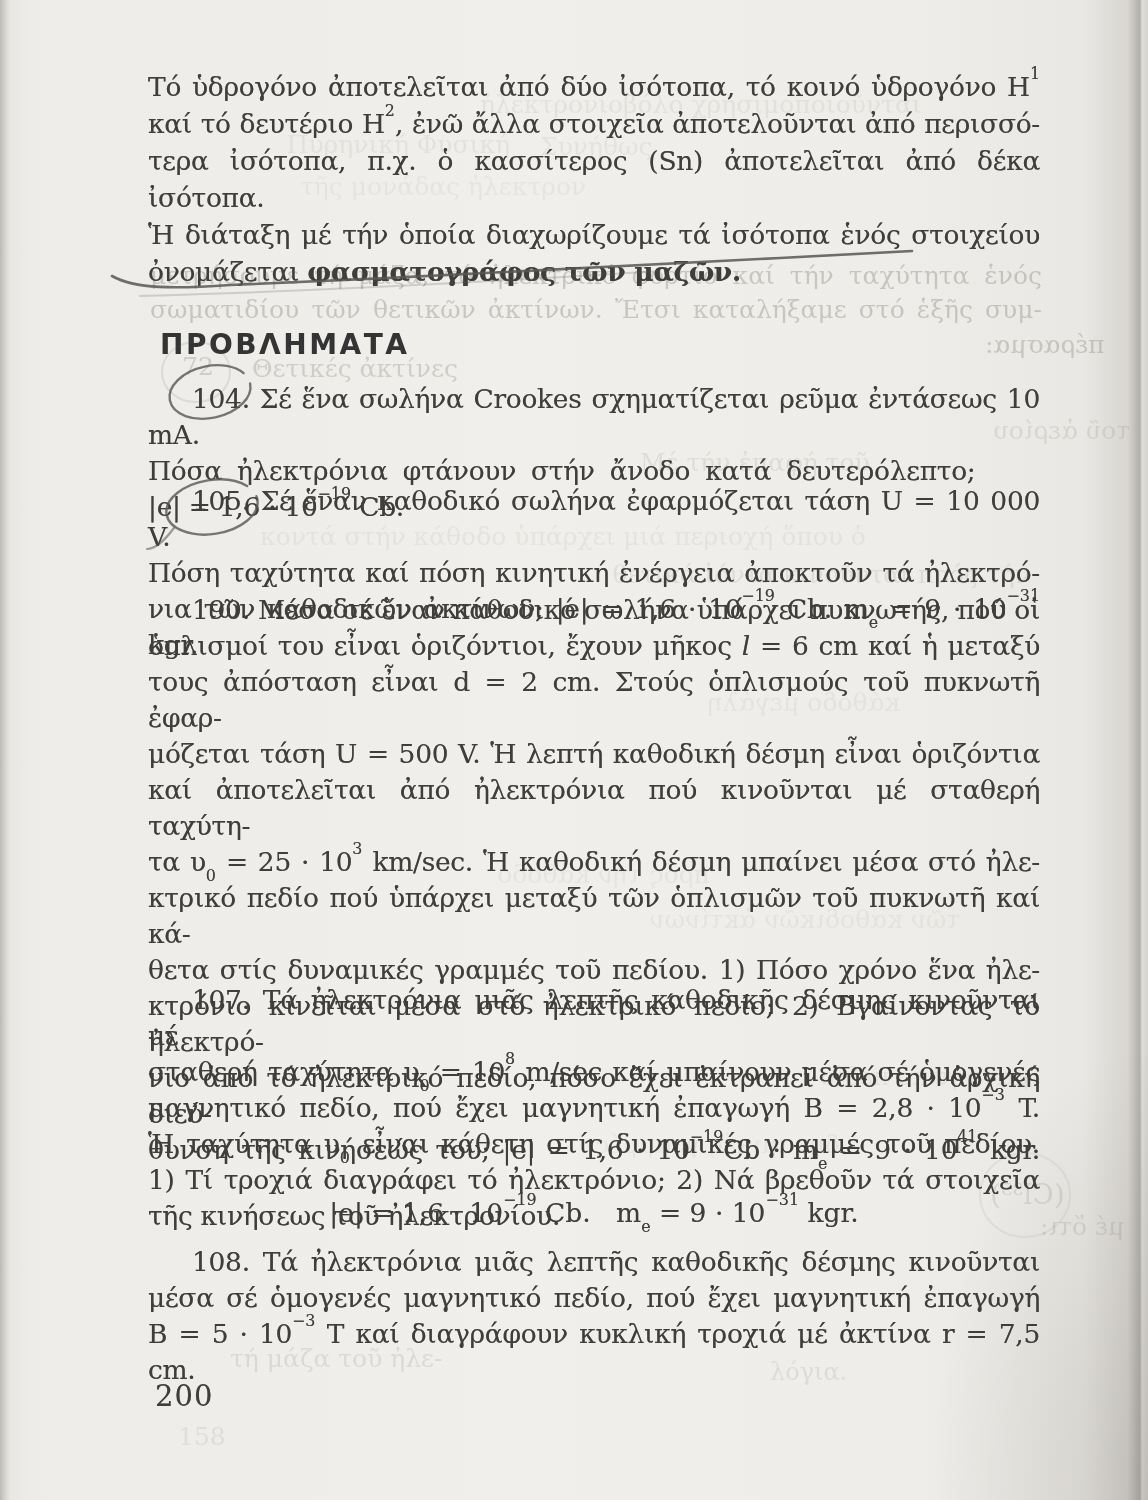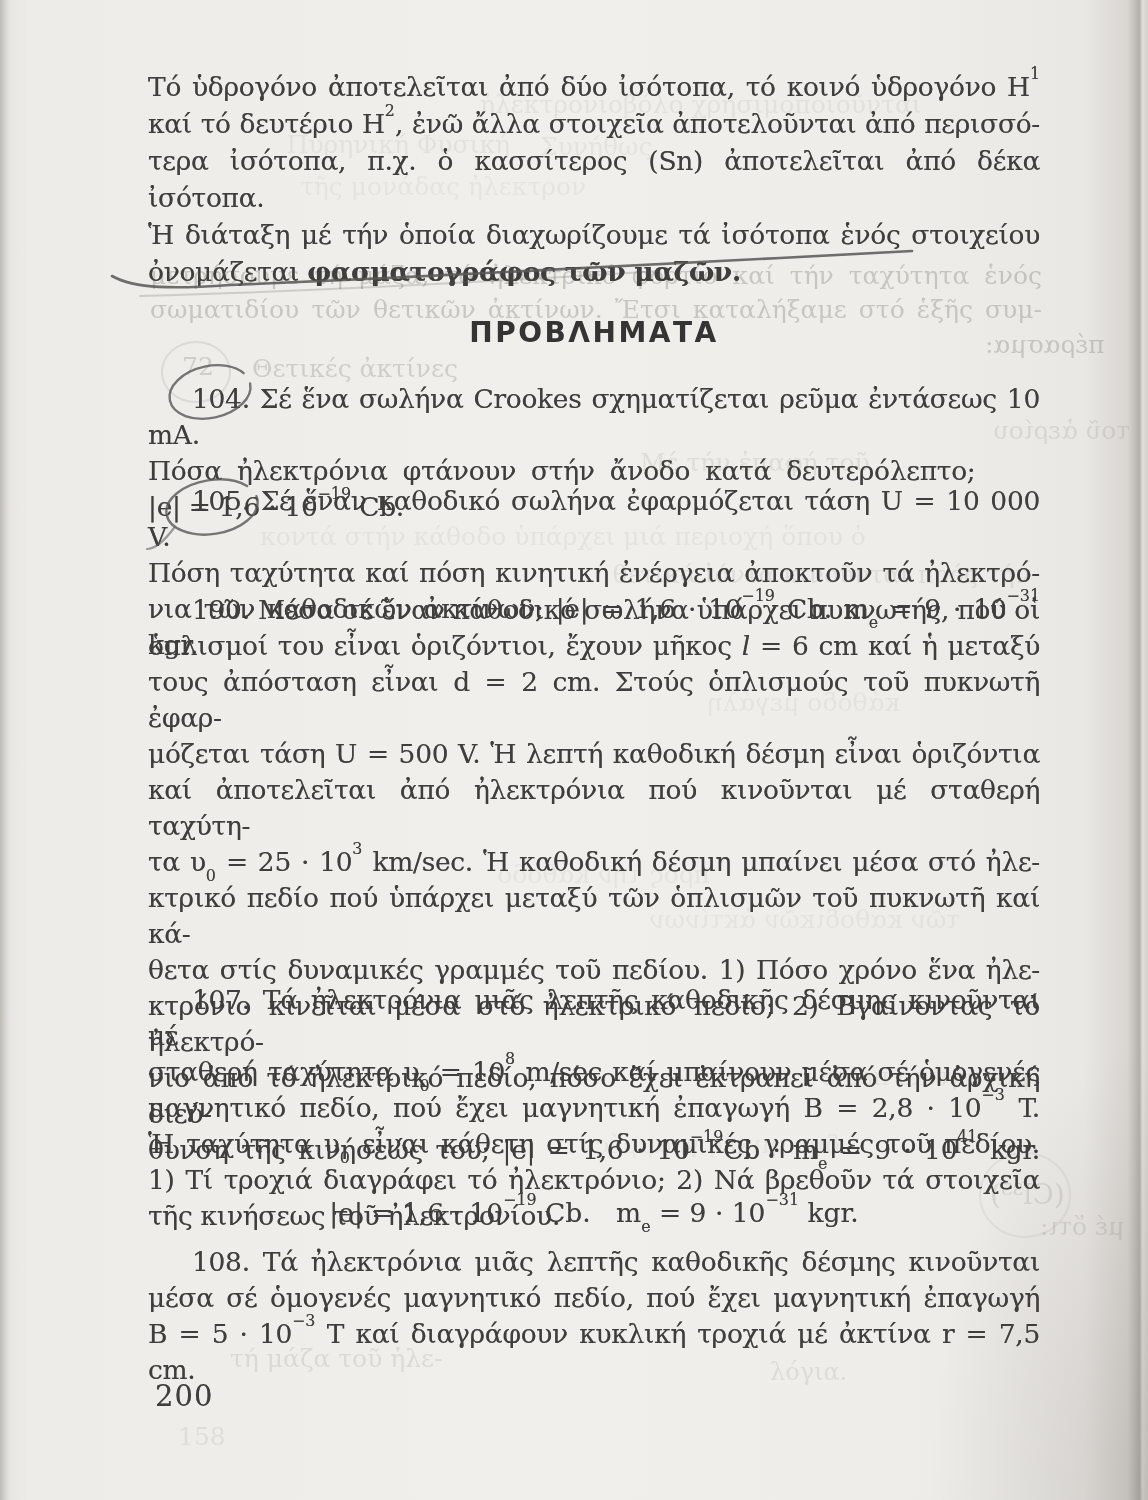--- a/index.html
+++ b/index.html
@@ -30,21 +30,21 @@
   }
   .ln.j{text-align-last:justify;}
   .ln.ind{text-indent:44px;}
   .ln.ws{word-spacing:7px;}
   .ln b{font-weight:bold;}
   .ln i{font-style:italic;}
   sup{font-size:.6em;line-height:0;position:relative;top:-.45em;letter-spacing:0;}
   sub{font-size:.6em;line-height:0;position:relative;bottom:-.22em;letter-spacing:0;}
 
   .heading{
-    top:316px;margin:0;text-align:center;
+    top:316px;margin:12px;text-align:left;
     font-family:"DejaVu Sans","Liberation Sans",sans-serif;
     font-weight:bold;font-size:28px;letter-spacing:2.5px;color:var(--heading-ink);
   }
   .formula{top:1197px;text-align:center;font-size:26.5px;text-shadow:0 0 .5px rgba(63,62,60,.55);}
   .pagenum{position:absolute;left:155px;top:1379px;font-size:29px;letter-spacing:1px;
     text-shadow:0 0 .5px rgba(63,62,60,.5);}
 
   .ghost-layer{position:absolute;inset:0;pointer-events:none;}
   .ghost{position:absolute;font-size:25px;color:var(--ghost-ink);
     filter:blur(.7px);white-space:nowrap;}

